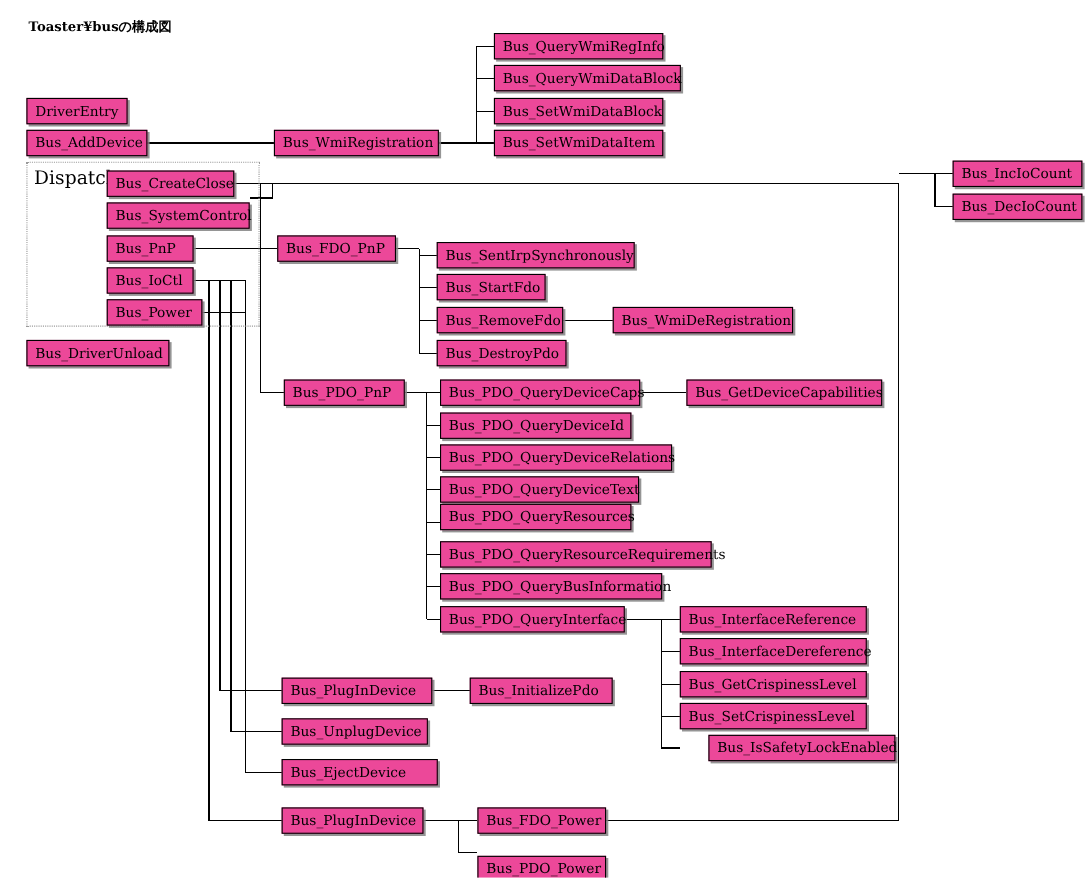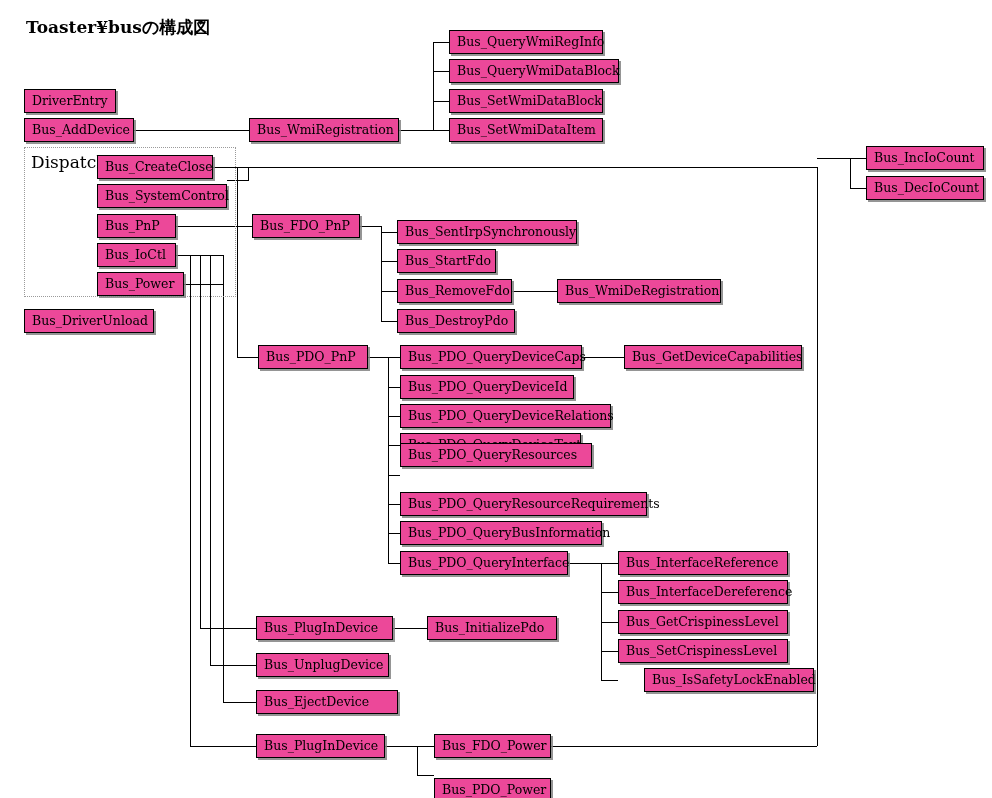--- a/index.html
+++ b/index.html
@@ -19,21 +19,21 @@
     position:absolute;
     left:0; top:0;
     width:992px; height:798px;
     pointer-events:none;
   }
   .title{
     position:absolute;
     left:26px; top:16px;
     font-family:"DejaVu Serif","Liberation Serif",serif;
     font-weight:bold;
-    font-size:17px;
+    font-size:12px;
     letter-spacing:0px;
     white-space:nowrap;
   }
   
   .node{
     position:absolute;
     box-sizing:border-box;
     background:#ec4899;
     border:1px solid #000000;
     box-shadow:2px 2px 0 0 rgba(130,130,130,0.85);
@@ -174,21 +174,21 @@
       </div>
       <div class="node" style="left: 400px; top: 375px; width: 174px; height: 24px;">
         <span>Bus_PDO_QueryDeviceId</span>
       </div>
       <div class="node" style="left: 400px; top: 404px; width: 211px; height: 24px;">
         <span>Bus_PDO_QueryDeviceRelations</span>
       </div>
       <div class="node" style="left: 400px; top: 433px; width: 181px; height: 24px;">
         <span>Bus_PDO_QueryDeviceText</span>
       </div>
-      <div class="node" style="left: 400px; top: 443px; width: 192px; height: 24px;">
+      <div class="node" style="left: 400px; top: 458px; width: 174px; height: 24px;">
         <span>Bus_PDO_QueryResources</span>
       </div>
       <div class="node" style="left: 400px; top: 492px; width: 247px; height: 24px;">
         <span>Bus_PDO_QueryResourceRequirements</span>
       </div>
       <div class="node" style="left: 400px; top: 521px; width: 202px; height: 24px;">
         <span>Bus_PDO_QueryBusInformation</span>
       </div>
       <div class="node" style="left: 400px; top: 551px; width: 168px; height: 24px;">
         <span>Bus_PDO_QueryInterface</span>

